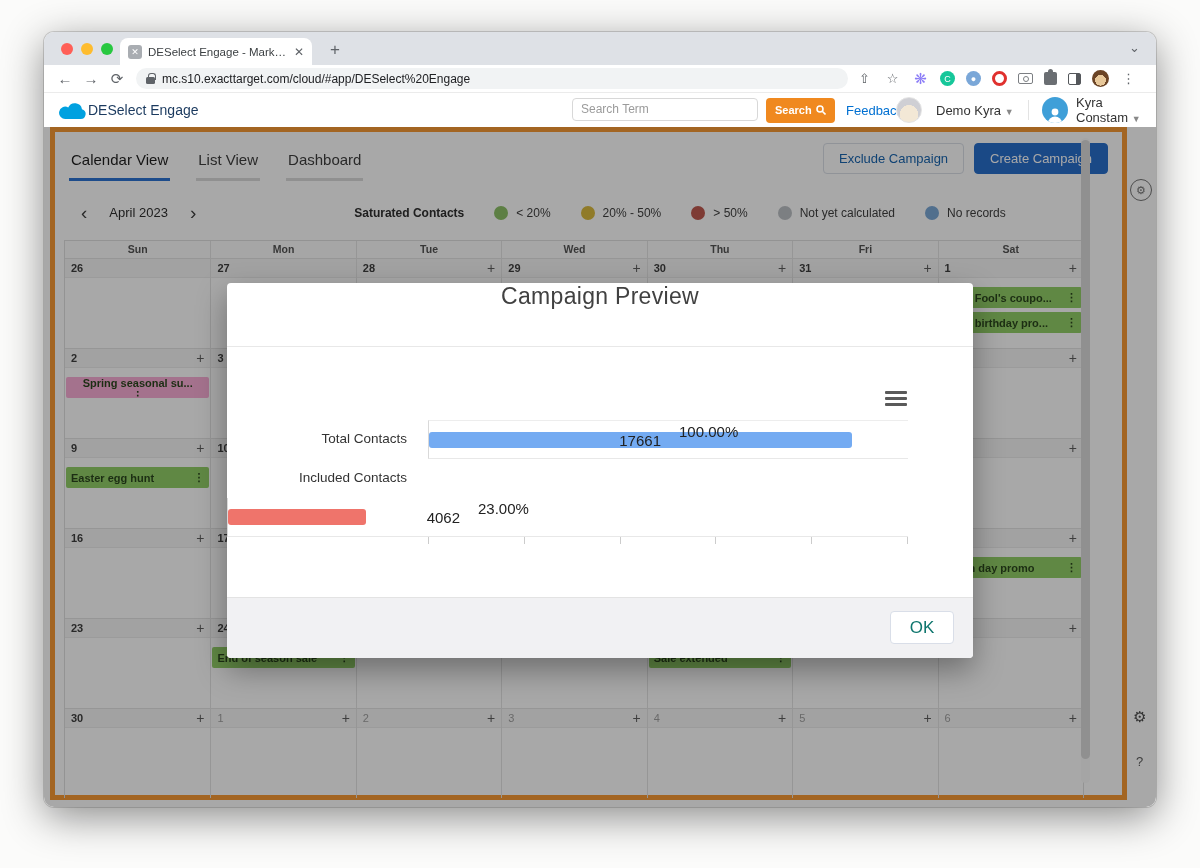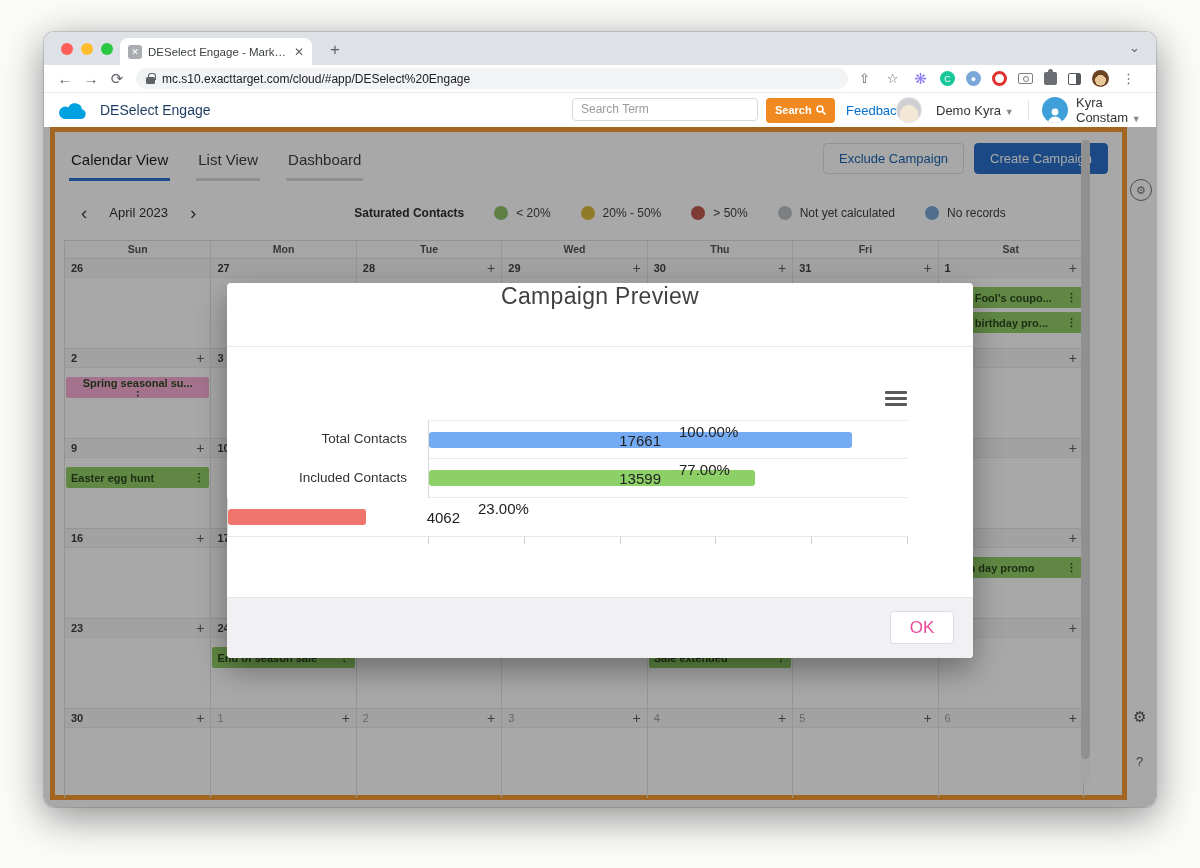--- a/index.html
+++ b/index.html
@@ -37,21 +37,21 @@
   .cam { width:15px; height:11px; border:1.5px solid #7c7f83; border-radius:2px; position:relative; }
   .cam:after { content:""; position:absolute; left:4px; top:2px; width:4px; height:4px; border:1.5px solid #7c7f83; border-radius:50%; }
   .puz { width:13px; height:13px; background:#6a6e72; border-radius:2px; position:relative; }
   .puz:after { content:""; position:absolute; left:4px; top:-3px; width:5px; height:5px; background:#6a6e72; border-radius:50%; }
   .sidebox { width:13px; height:12px; border:1.6px solid #54575b; border-radius:2px; position:relative; }
   .sidebox:after { content:""; position:absolute; right:0; top:0; width:4px; height:100%; background:#54575b; }
   .hog { width:17px; height:17px; border-radius:50%; background:radial-gradient(circle at 50% 60%, #e8c89a 0 40%, #6b4426 41%); }
 
   
   .appbar { height:34px; background:#fff; display:flex; align-items:center; padding:0 14px; position:relative; }
-  .brand { display:flex; align-items:center; gap:12px; }
+  .brand { display:flex; align-items:center; gap:0; }
   .brand-name { font-size:14px; color:#1b3a5f; font-weight:500; }
   .search-wrap { position:absolute; left:528px; display:flex; align-items:flex-start; }
   .search-input { width:186px; height:23px; border:1px solid #d8d8d8; border-radius:4px; font-size:12px; padding:0 8px; color:#444; font-family:inherit; }
   .search-input::placeholder { color:#9b9b9b; }
   .search-btn { margin-left:8px; height:25px; padding:0 9px; background:#f0891f; color:#fff; border:none; border-radius:4px;
                 font-size:11px; font-weight:bold; display:flex; align-items:center; gap:4px; font-family:inherit; }
   .feedback { position:absolute; left:802px; font-size:13px; color:#0070d2; }
   .avatar1 { position:absolute; left:852px; width:26px; height:26px; border-radius:50%;
              background:radial-gradient(circle at 50% 68%, #f3e8d6 0 45%, #cfcfd4 46%); border:1px solid #e3e3e3; }
   .acct { position:absolute; left:892px; font-size:13px; color:#333; }
@@ -126,21 +126,21 @@
   .pplot { flex:1; position:relative; border-left:1px solid #d9d9d9; border-bottom:1px solid #e8e8e8; }
   .prow:first-child .pplot { border-top:1px solid #ededed; }
   .bar { position:absolute; left:0; top:11px; height:16px; border-radius:3px; }
   .val { position:absolute; left:150px; width:82px; top:11px; font-size:15px; color:#222; text-align:right; }
   .pct { position:absolute; left:250px; top:2px; font-size:15px; color:#222; }
   .axis { display:flex; height:7px; margin-left:201px; }
   .seg { flex:1; border-left:1px solid #ccc; }
   .seg:last-child { border-right:1px solid #ccc; }
   .m-foot { position:absolute; left:0; right:0; bottom:0; height:61px; background:#f1f1f3; border-top:1px solid #e3e3e3; border-radius:0 0 4px 4px; }
   .ok-btn { position:absolute; right:19px; top:13px; width:64px; height:33px; background:#fff; border:1px solid #d9dee8;
-            border-radius:4px; color:#ec4899; font-size:17px; font-family:inherit; }
+            border-radius:4px; color:#0f766e; font-size:17px; font-family:inherit; }
 </style>
 </head>
 <body>
 
 <div class="window">
 
   <div class="tabstrip">
     <div class="lights">
       <div class="light r"></div>
       <div class="light y"></div>
@@ -642,25 +642,20 @@
               <div class="prow">
                 <div class="plab">Total Contacts</div>
                 <div class="pplot">
                   <div class="bar" style="width: 88.305%; background: rgb(116, 171, 242);"></div>
                   <span class="val">17661</span>
                   <span class="pct">100.00%</span>
                 </div>
               </div>
               <div class="prow">
                 <div class="plab">Included Contacts</div>
-                <div class="pplot">
-                  <div class="bar" style="width: 67.995%; background: rgb(142, 208, 104);"></div>
-                  <span class="val">13599</span>
-                  <span class="pct">77.00%</span>
-                </div>
               </div>
               <div class="prow">
                 <div class="pplot">
                   <div class="bar" style="width: 20.31%; background: rgb(239, 116, 107);"></div>
                   <span class="val">4062</span>
                   <span class="pct">23.00%</span>
                 </div>
               </div>
             </div>
           <div class="axis" id="axis-ticks">

